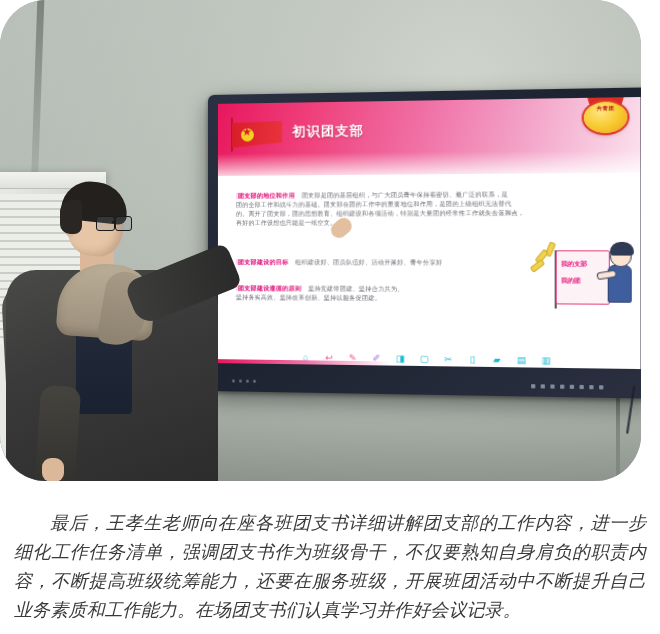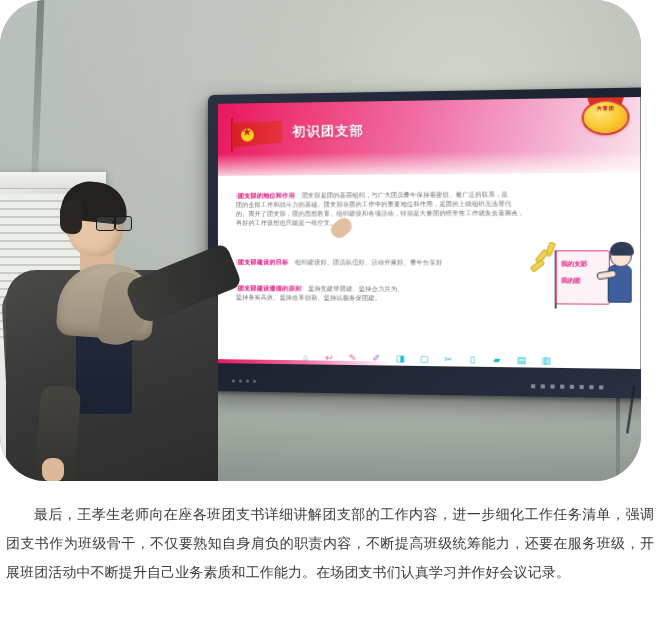--- a/index.html
+++ b/index.html
@@ -314,29 +314,30 @@
     background:#dcb89a;border-radius:9px;
   }
 
   
   .caption{
     position:absolute;left:0;top:500px;width:660px;
     padding:0 6px;
     box-sizing:border-box;
   }
   .caption p{
-    margin:0;
+    margin:8px;
     font-family:"DejaVu Sans","Liberation Sans",sans-serif;
-    font-size:14px;
+    font-size:18px;
     line-height:29px;
     color:#3a3a3a;
     text-align:justify;
     text-justify:inter-character;
     text-indent:2em;
     letter-spacing:.1px;
+    font-style:italic;
   }
 </style>
 </head>
 <body>
 
 <div class="photo">
 
   <div class="wall"></div>
   <div class="wall-sheen"></div>
   <div class="wall-seam"></div>

